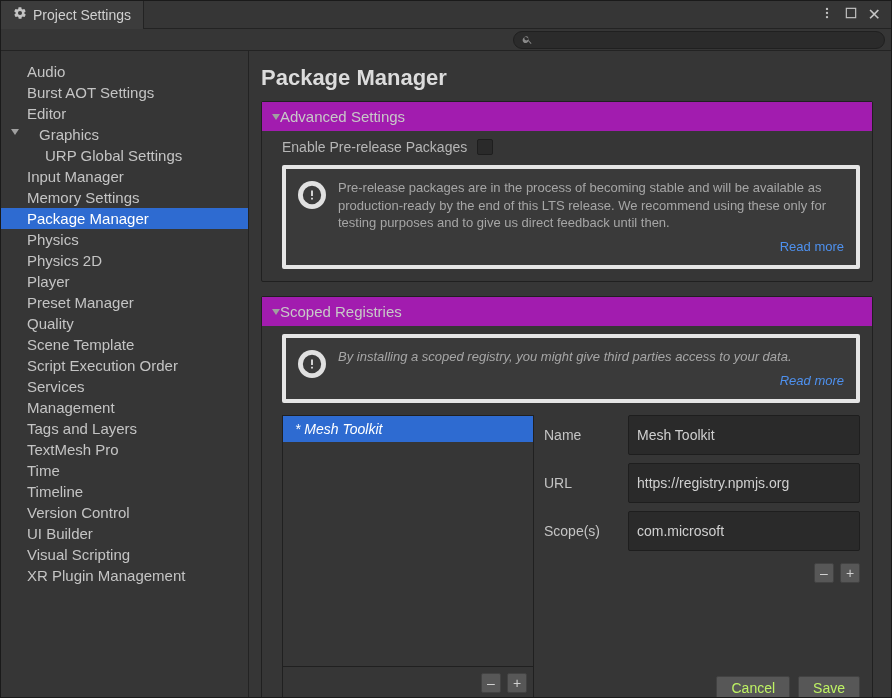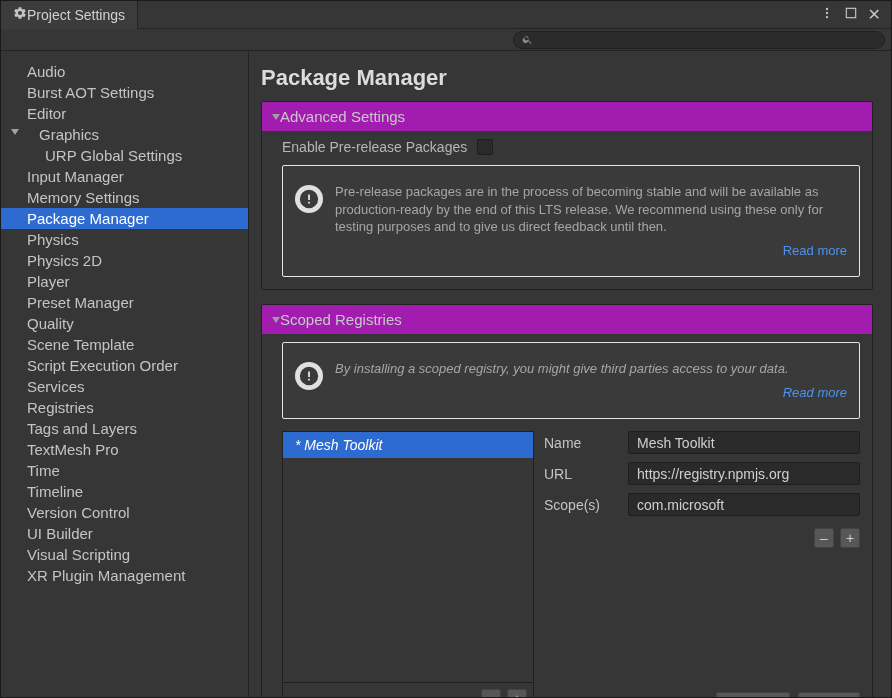--- a/index.html
+++ b/index.html
@@ -22,20 +22,21 @@
 .titlebar {
   height: 28px;
   background: #363636;
   display: flex;
   align-items: center;
   border-bottom: 1px solid #232323;
 }
 .tab {
   display: flex;
   align-items: center;
+  gap: 6px;
   padding: 0 12px;
   height: 28px;
   background: #3c3c3c;
   border-right: 1px solid #232323;
   font-size: 14px;
   color: #d0d0d0;
 }
 .gear-icon svg { width:14px; height:14px; fill:#c4c4c4; }
 .title-right {
   margin-left: auto;
@@ -144,24 +145,24 @@
   color: #b6b6b6;
   margin-bottom: 10px;
 }
 .checkbox {
   width: 16px; height: 16px;
   background: #2a2a2a;
   border: 1px solid #1e1e1e;
   border-radius: 2px;
 }
 .infobox {
-  border: 1px solid #e5e5e5;
+  border: 4px solid #e5e5e5;
   border-radius: 2px;
   background: #3a3a3a;
-  padding: 17px 12px;
+  padding: 10px 12px;
   display: flex;
   gap: 12px;
 }
 .info-icon {
   flex-shrink: 0;
   width: 28px; height: 28px;
   border-radius: 14px;
   background: #e0e0e0;
   display: flex;
   align-items: center;
@@ -242,21 +243,21 @@
   color: #c4c4c4;
 }
 .form-row input {
   flex: 1;
   background: #2a2a2a;
   border: 1px solid #1e1e1e;
   border-radius: 2px;
   color: #d0d0d0;
   font-size: 14px;
   padding: 4px 8px;
-  height: 23px;
+  height: 40px;
 }
 .form-scope-btns {
   display: flex;
   justify-content: flex-end;
   gap: 6px;
   margin-top: 4px;
 }
 .reg-form-footer {
   margin-top: auto;
   display: flex;
@@ -323,21 +324,21 @@
         <div class="sb-item"><span>Memory Settings</span></div>
         <div class="sb-item selected"><span>Package Manager</span></div>
         <div class="sb-item"><span>Physics</span></div>
         <div class="sb-item"><span>Physics 2D</span></div>
         <div class="sb-item"><span>Player</span></div>
         <div class="sb-item"><span>Preset Manager</span></div>
         <div class="sb-item"><span>Quality</span></div>
         <div class="sb-item"><span>Scene Template</span></div>
         <div class="sb-item"><span>Script Execution Order</span></div>
         <div class="sb-item"><span>Services</span></div>
-        <div class="sb-item"><span>Registries</span></div>
+        <div class="sb-item"><span>Management</span></div>
         <div class="sb-item"><span>Tags and Layers</span></div>
         <div class="sb-item"><span>TextMesh Pro</span></div>
         <div class="sb-item"><span>Time</span></div>
         <div class="sb-item"><span>Timeline</span></div>
         <div class="sb-item"><span>Version Control</span></div>
         <div class="sb-item"><span>UI Builder</span></div>
         <div class="sb-item"><span>Visual Scripting</span></div>
         <div class="sb-item"><span>XR Plugin Management</span></div>
       </div>
 

